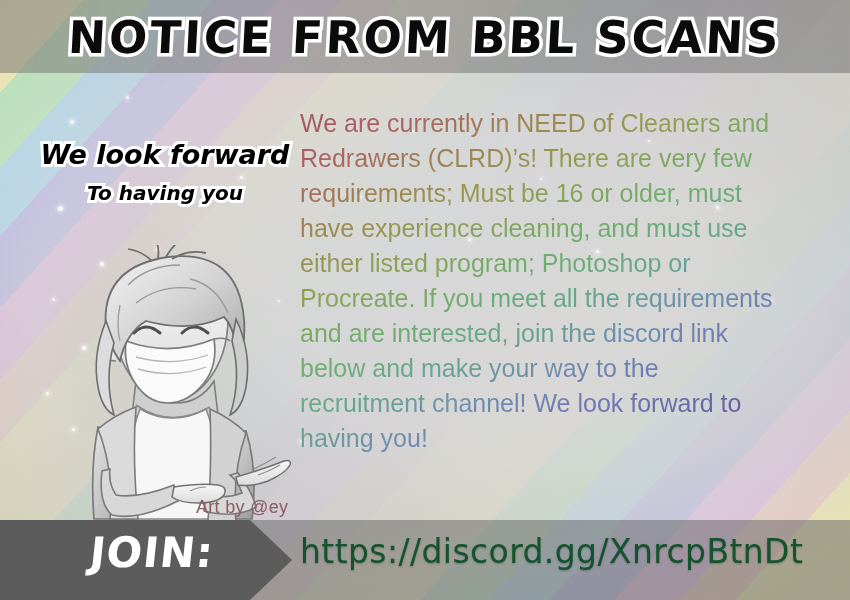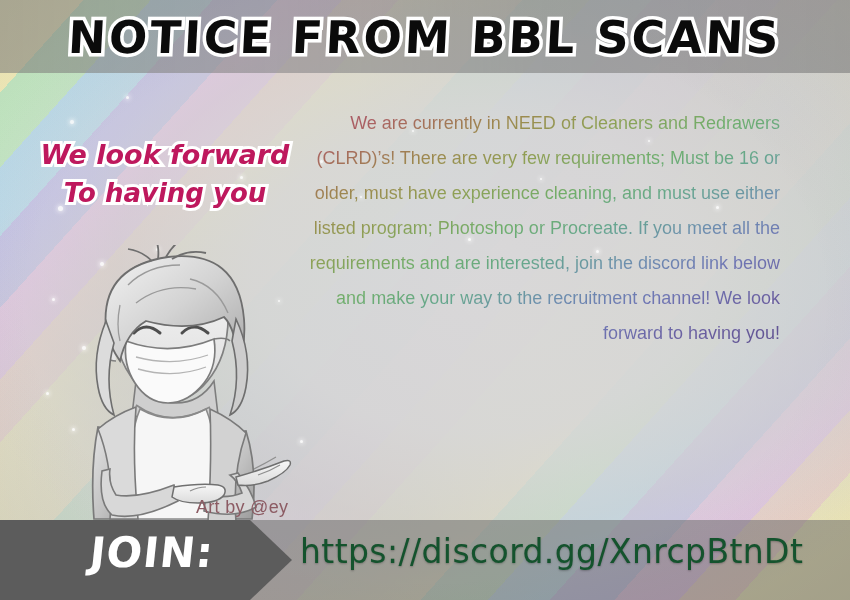--- a/index.html
+++ b/index.html
@@ -76,42 +76,42 @@
     transform:skewX(-3deg);
   }
 
   
   .handwrite{
     position:absolute;left:34px;top:136px;width:262px;
     text-align:center;
     font-family:"DejaVu Sans", sans-serif;
     font-weight:bold;font-style:italic;
     font-size:27px;line-height:38px;
-    color:#be185d;
+    color:#000000;
     -webkit-text-stroke:6px #ffffff;
     paint-order:stroke fill;
   }
   .handwrite span{display:block;}
-  .handwrite .l2{font-size:26px;}
+  .handwrite .l2{font-size:20px;}
 
   
   .art{position:absolute;left:40px;top:245px;width:265px;height:275px;}
   .art svg{display:block;width:100%;height:100%;}
   .art-credit{
     position:absolute;left:196px;top:497px;
     font-family:"Liberation Sans", sans-serif;
     font-size:18px;color:#8c5b63;letter-spacing:.3px;
   }
 
   
   .body-copy{
     position:absolute;left:300px;top:106px;width:480px;
-    text-align:right;
+    text-align:left;
     font-family:"Liberation Sans", sans-serif;
-    font-size:18px;line-height:35px;
+    font-size:25px;line-height:35px;
     font-weight:400;
     background:linear-gradient(155deg,
        #a3566a 0%,  #ab5f63 10%,
        #9c8a4e 24%, #8fa055 34%,
        #6fae6c 46%, #66a78d 56%,
        #6d8fae 66%, #6f77b4 76%,
        #6a5fa0 88%, #5d4f8e 100%);
     -webkit-background-clip:text;
     background-clip:text;
     color:transparent;

